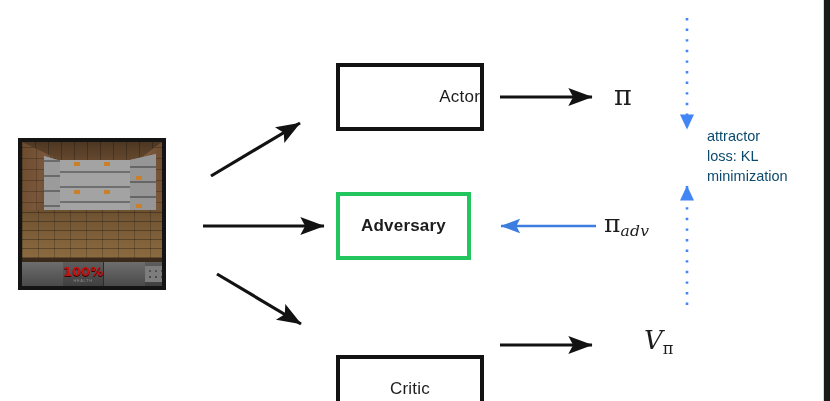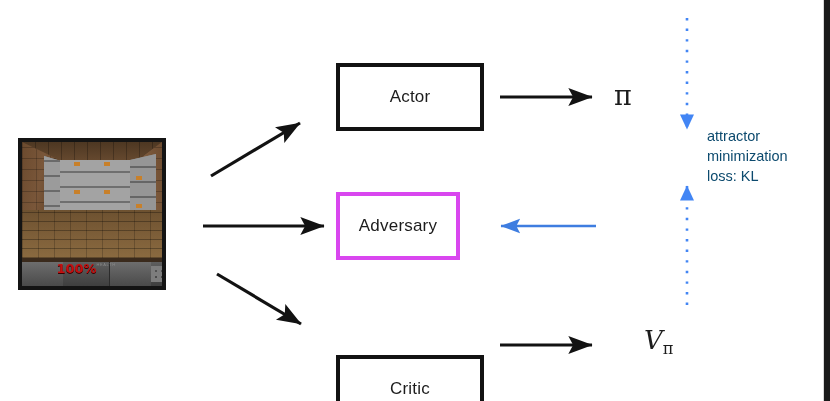--- a/index.html
+++ b/index.html
@@ -121,21 +121,21 @@
   
   .hud {
     position: absolute; left: 0; right: 0; bottom: 0; height: 24px;
     background: linear-gradient(#6d6d6d, #4a4a4a);
     display: flex; align-items: stretch;
   }
   .hud-cell {
     position: relative;
     background: linear-gradient(#5e5e5e, #3f3f3f);
     border-right: 1px solid #2b2b2b;
-    display: flex; justify-content: center; margin-left: 41px;
+    display: flex; flex-direction: column; justify-content: center; margin-left: 41px;
   }
   .hud-num {
     color: #c41010;
     font-family: "DejaVu Sans", sans-serif;
     font-weight: bold;
     font-size: 13px;
     line-height: 13px;
     letter-spacing: 0px;
     text-align: center;
     text-shadow: 0 1px 0 #3a0000;
@@ -180,22 +180,22 @@
     background: #ffffff;
     display: flex;
     align-items: center;
     justify-content: center;
   }
   .box-label {
     font-size: 17px;
     color: #1c1c1c;
     letter-spacing: .2px;
   }
-  #box-actor     { left: 336px; top: 63px;  width: 148px; height: 68px; border: 4px solid #121212; }
-  #box-adversary { left: 336px; top: 192px; width: 124px; height: 68px; border: 4px solid #d946ef; }
+  #box-actor     { left: 336px; top: 63px;  width: 148px; height: 68px; border: 4px solid #121212; justify-content: flex-end; }
+  #box-adversary { left: 336px; top: 192px; width: 135px; height: 68px; border: 4px solid #22c55e; font-weight: bold; }
   #box-critic    { left: 336px; top: 311px; width: 148px; height: 68px; border: 4px solid #121212; margin-top: 44px; }
 
   
   .math {
     position: absolute;
     font-family: "DejaVu Serif", serif;
     color: #1c1c1c;
     white-space: nowrap;
   }
   #sym-pi      { left: 614px; top: 80px;  font-size: 27px; }
@@ -284,29 +284,32 @@
   </div>
 
   <div class="box" id="box-critic">
     <span class="box-label">Critic</span>
   </div>
 
   <div class="math" id="sym-pi">
     <span>π</span>
   </div>
 
+  <div class="math" id="sym-pi-adv">
+    <span>π</span><span class="sub">adv</span>
+  </div>
 
   <div class="math" id="sym-v-pi">
     <span class="mi">V</span><span class="sub sub-upright">π</span>
   </div>
 
   <div id="kl-text">
     <div>attractor</div>
+    <div>loss: KL</div>
     <div>minimization</div>
-    <div>loss: KL</div>
   </div>
 
   <svg class="overlay" viewBox="0 0 830 401">
     <defs>
       <marker id="ah-black" markerWidth="9" markerHeight="9" refX="7.4" refY="3.1" orient="auto" markerUnits="strokeWidth">
         <path d="M0,0.25 L7.6,3.1 L0,5.95 L1.5,3.1 Z" fill="#121212"></path>
       </marker>
       <marker id="ah-blue" markerWidth="9" markerHeight="9" refX="7.4" refY="3.1" orient="auto" markerUnits="strokeWidth">
         <path d="M0,0.25 L7.6,3.1 L0,5.95 L1.5,3.1 Z" fill="#3e7de0"></path>
       </marker>

